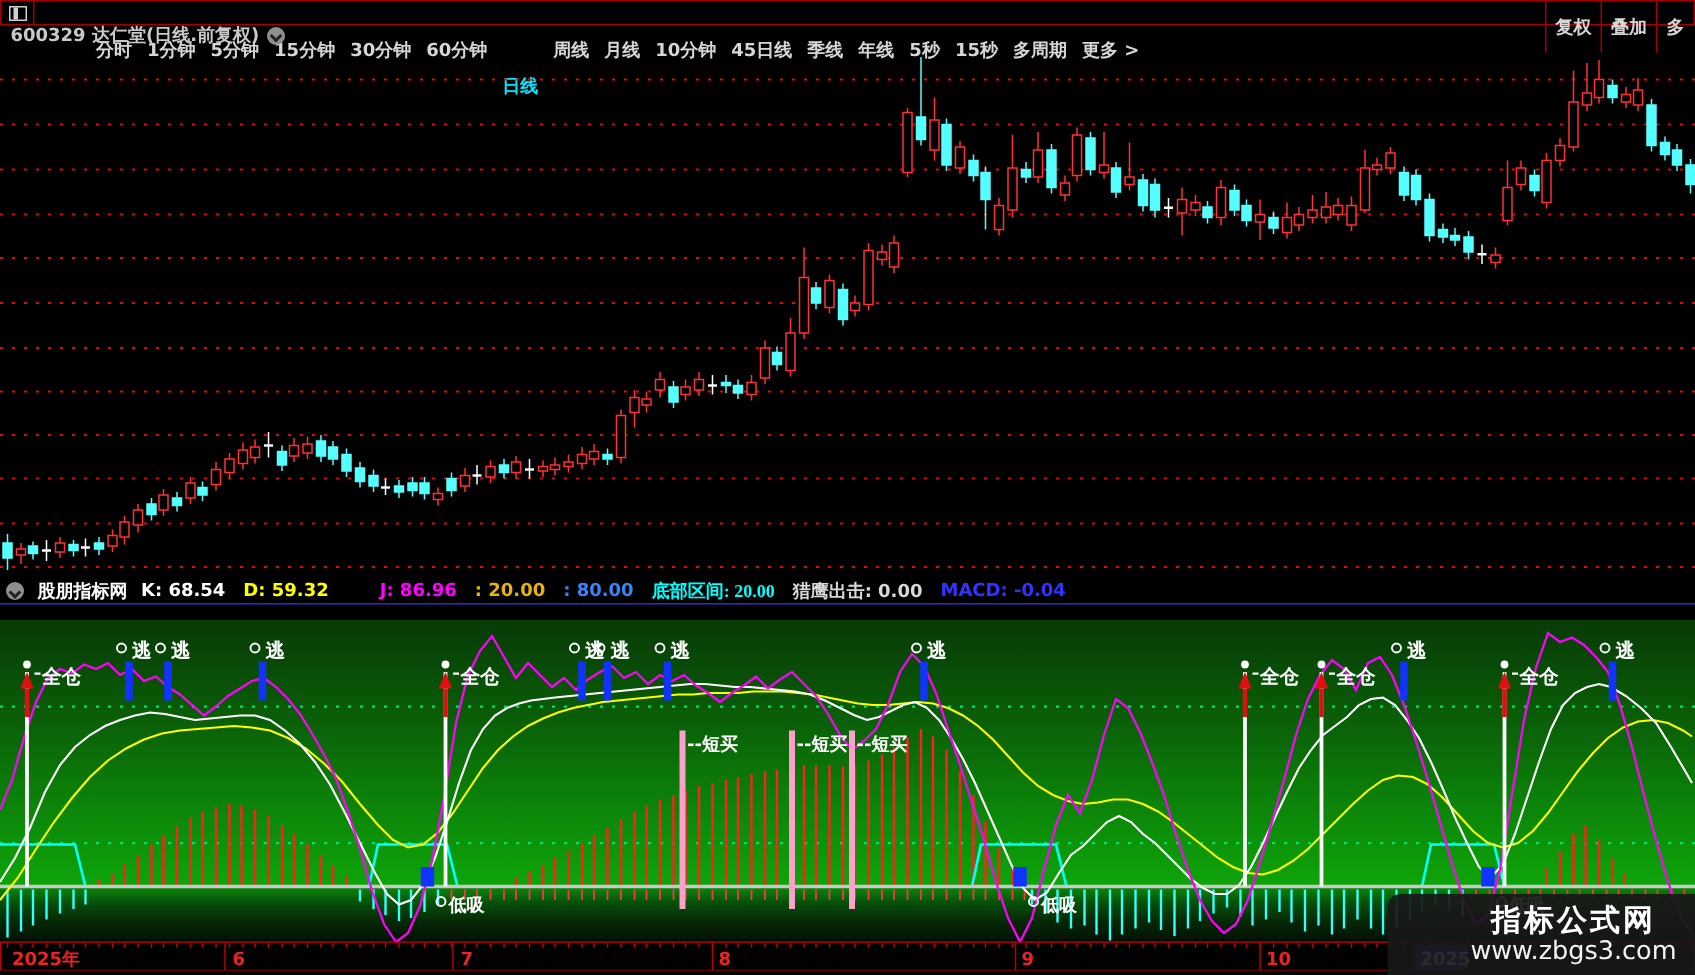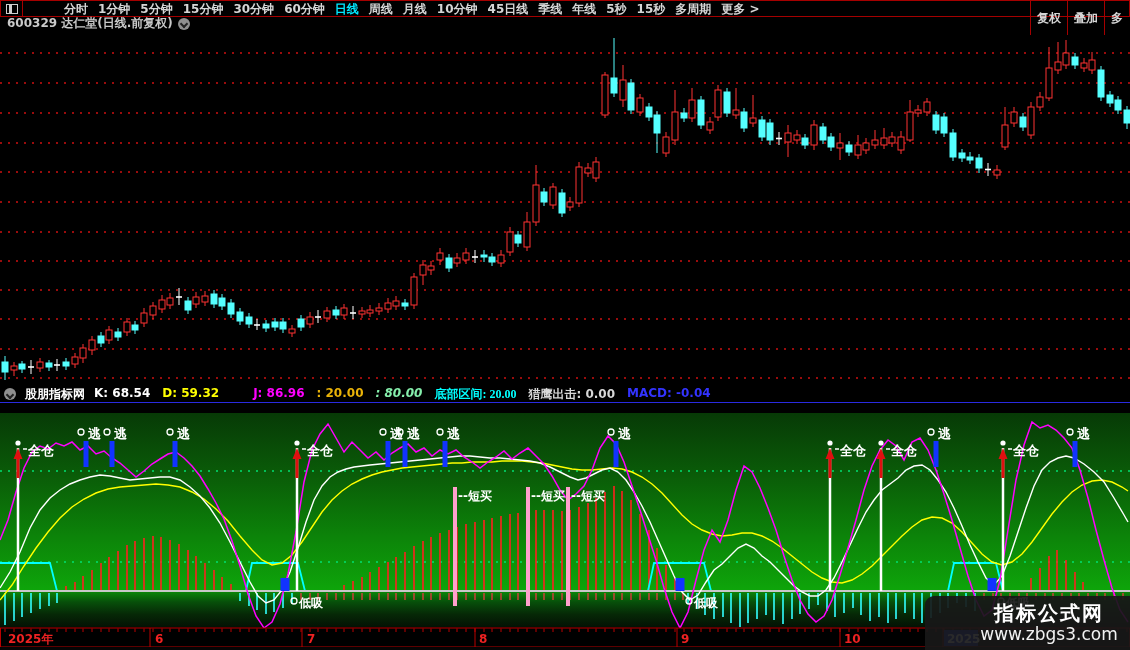--- a/index.html
+++ b/index.html
@@ -7,21 +7,21 @@
        font-family:"DejaVu Sans","Liberation Sans",sans-serif;}
   .toolbar{position:absolute;left:0;top:0;width:1130px;height:17px;background:#000;
            border:1px solid #a50000;box-sizing:border-box;display:flex;align-items:flex-start;
            font-size:12px;font-weight:700;color:#d6d6d6;white-space:nowrap;gap:36px;}
   .tb-iconbox{width:21px;height:100%;border-right:1px solid #a50000;display:flex;
               align-items:center;justify-content:center;flex:0 0 auto;}
   .win-icon{width:10px;height:8px;border:1px solid #cfcfcf;position:relative;}
   .win-icon::after{content:"";position:absolute;left:2px;top:0;bottom:0;width:3px;background:#cfcfcf;}
   .tb-items{display:flex;align-items:center;flex:1 1 auto;overflow:hidden;}
   .tb-item{padding:0 5px;cursor:default;}
-  .tb-item.active{color:#00e8ff;}
+  .tb-item.active{color:#00e8ff;margin-top:48px;}
   .tb-right{margin-left:auto;display:flex;height:100%;flex:0 0 auto;}
   .tb-btn{border-left:1px solid #a50000;padding:17px 6px;display:flex;align-items:center;}
   .title-row{position:absolute;left:0;top:18px;width:1130px;height:11px;display:flex;
              align-items:center;gap:5px;padding-left:7px;font-size:12px;font-weight:700;color:#c9c9c9;}
   .chev-circle{width:12px;height:12px;border-radius:50%;background:#8f8f8f;position:relative;flex:0 0 auto;}
   .chev-circle::after{content:"";position:absolute;left:3px;top:3.5px;width:4px;height:4px;
              border-right:2px solid #222;border-bottom:2px solid #222;transform:rotate(45deg);}
   #mainChart{position:absolute;left:0;top:29px;}
   .ind-header{position:absolute;left:0;top:386px;width:1130px;height:17px;background:#000;
               border-bottom:1px solid #2a2ae0;box-sizing:border-box;display:flex;align-items:center;
@@ -353,21 +353,21 @@
   </svg>
 
 <div class="ind-header">
   <span class="chev-circle"></span>
   <span style="color:#fff">股朋指标网</span>
   <span style="display:flex;gap:12px;">
       <span class="ind-field" style="color: rgb(255, 255, 255);">K: 68.54</span>
       <span class="ind-field" style="color: rgb(255, 255, 0);">D: 59.32</span>
       <span class="ind-field" style="color: rgb(255, 0, 255); margin-left: 22px;">J: 86.96</span>
       <span class="ind-field" style="color: #eab308;">: 20.00</span>
-      <span class="ind-field" style="color: #86efac; font-style: italic;">: 80.00</span>
+      <span class="ind-field" style="color: #3b82f6;">: 80.00</span>
       <span class="ind-field" style="color: rgb(0, 255, 255); font-family: Liberation Serif, serif;">底部区间: 20.00</span>
       <span class="ind-field" style="color: rgb(216, 216, 216);">猎鹰出击: 0.00</span>
       <span class="ind-field" style="color: rgb(51, 51, 255);">MACD: -0.04</span>
     </span>
 </div>
 
 <svg id="panelSvg" width="1130" height="237" viewBox="0 413 1130 237">
     <defs>
       <linearGradient id="gUp" x1="0" y1="0" x2="0" y2="1">
         <stop offset="0%" stop-color="#073a06"></stop>

